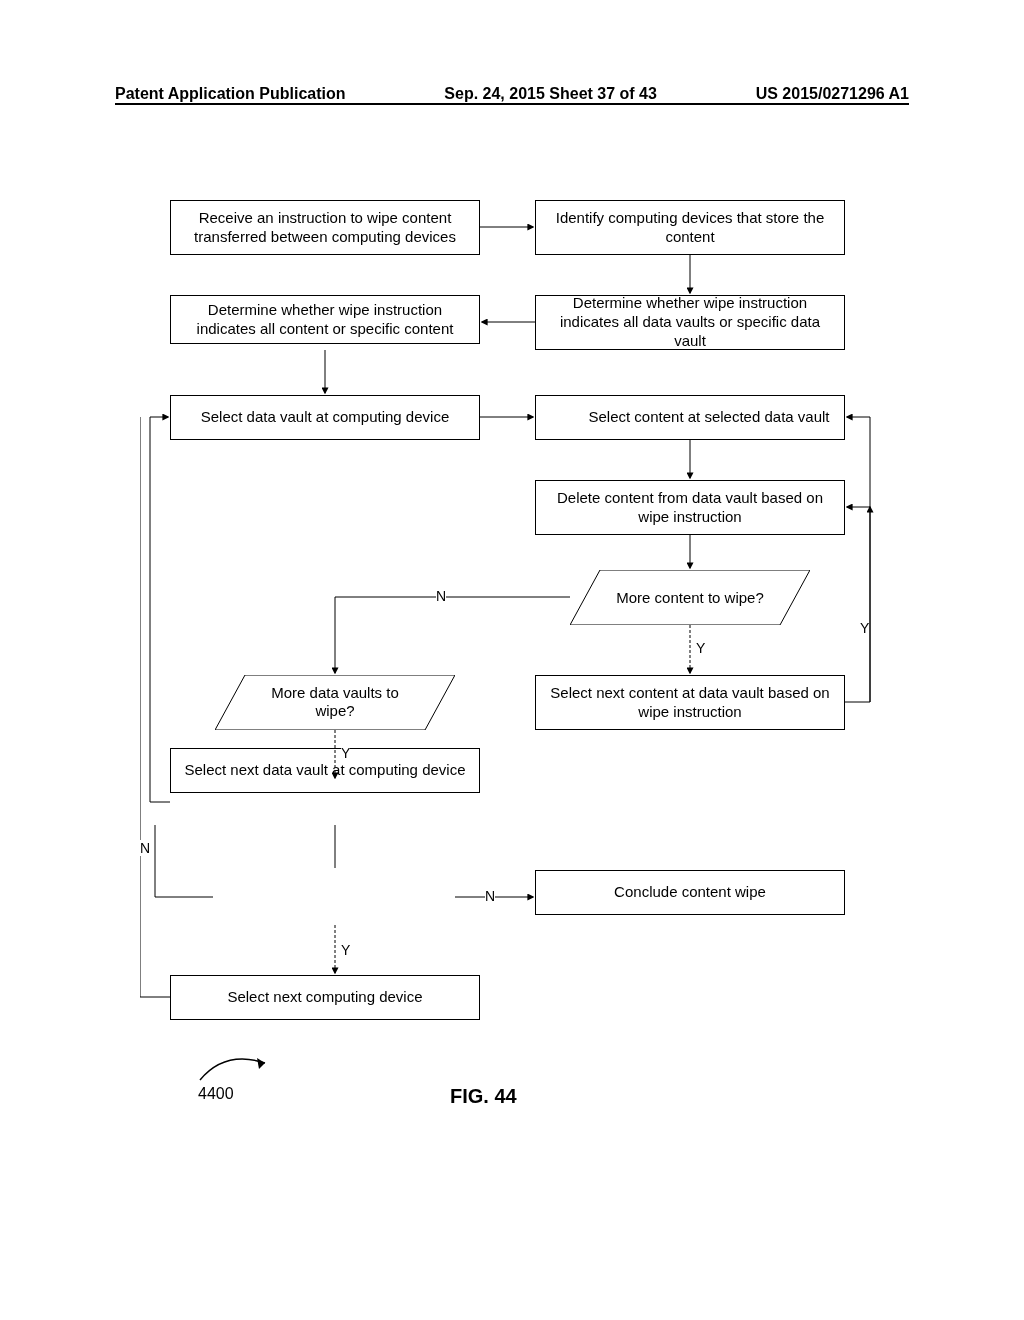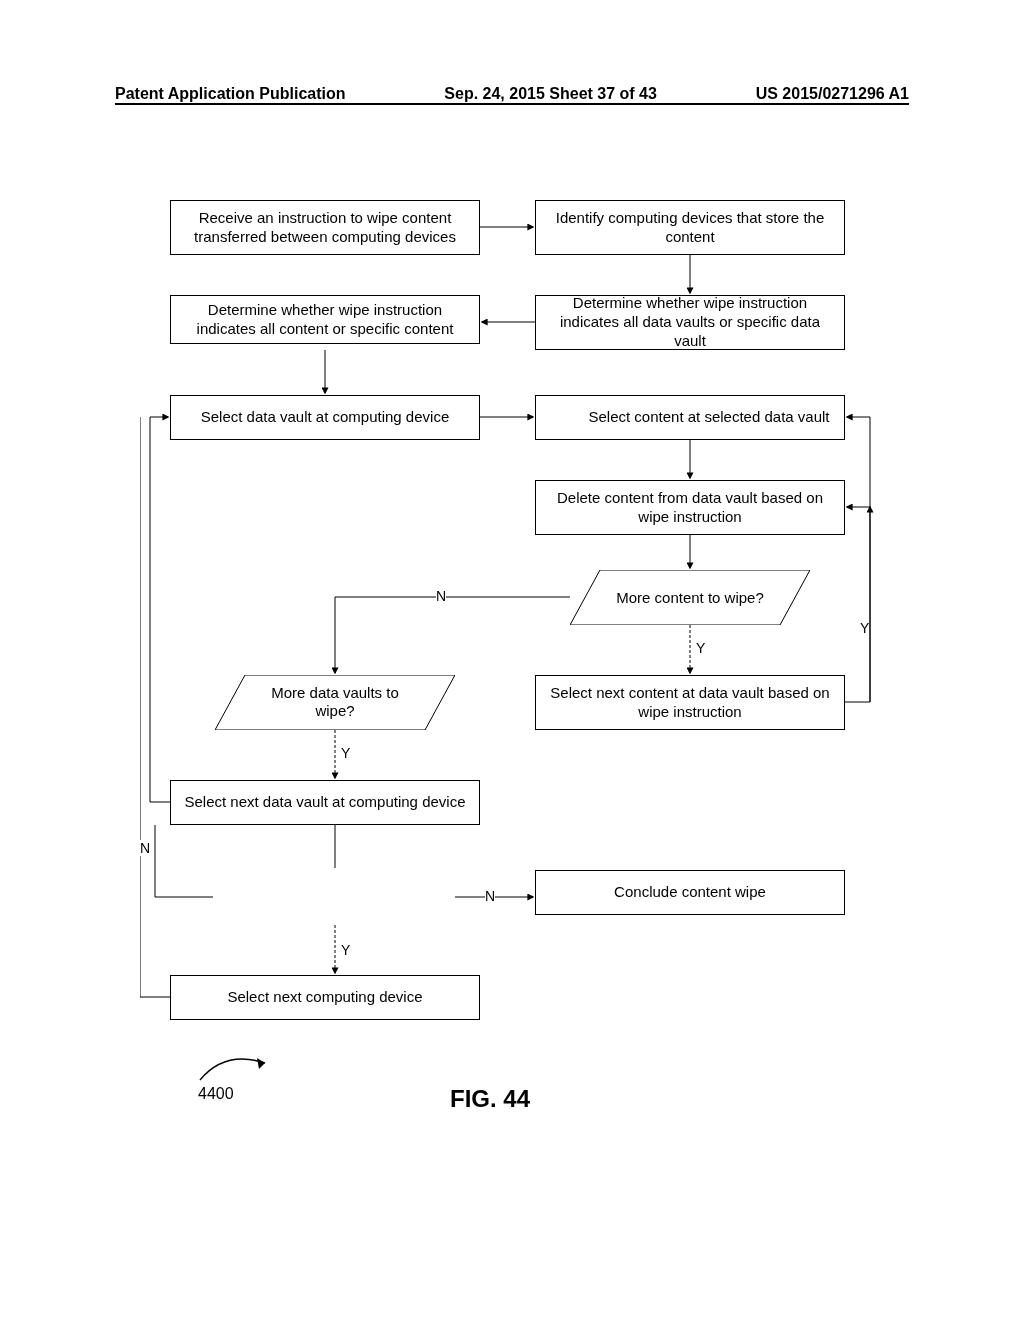--- a/index.html
+++ b/index.html
@@ -60,21 +60,21 @@
     width: 70%;
   }
   .lbl {
     position: absolute;
     font-size: 14px;
     background: #fff;
   }
   .figlabel {
     position: absolute;
     font-weight: bold;
-    font-size: 24px;
+    font-size: 20px;
   }
   .refnum {
     position: absolute;
     font-size: 16px;
   }
   svg.connectors {
     position: absolute;
     top: 0; left: 0;
     width: 740px;
     height: 990px;
@@ -131,21 +131,21 @@
     <span>Select next content at data vault based on wipe instruction</span>
   </div>
 
   <div class="decision" style="left:75px; top:475px; width:240px; height:55px;">
     <svg viewBox="0 0 240 55" preserveAspectRatio="none">
       <polygon points="30,0 240,0 210,55 0,55" fill="#fff" stroke="#000" stroke-width="1"></polygon>
     </svg>
     <div class="dtext">More data vaults to wipe?</div>
   </div>
 
-  <div class="node" style="left:30px; top:580px; width:310px; height:45px;">
+  <div class="node" style="left:30px; top:548px; width:310px; height:45px;">
     <span>Select next data vault at computing device</span>
   </div>
 
 
   <div class="node" style="left:395px; top:670px; width:310px; height:45px;">
     <span>Conclude content wipe</span>
   </div>
 
   <div class="node" style="left:30px; top:775px; width:310px; height:45px;">
     <span>Select next computing device</span>

